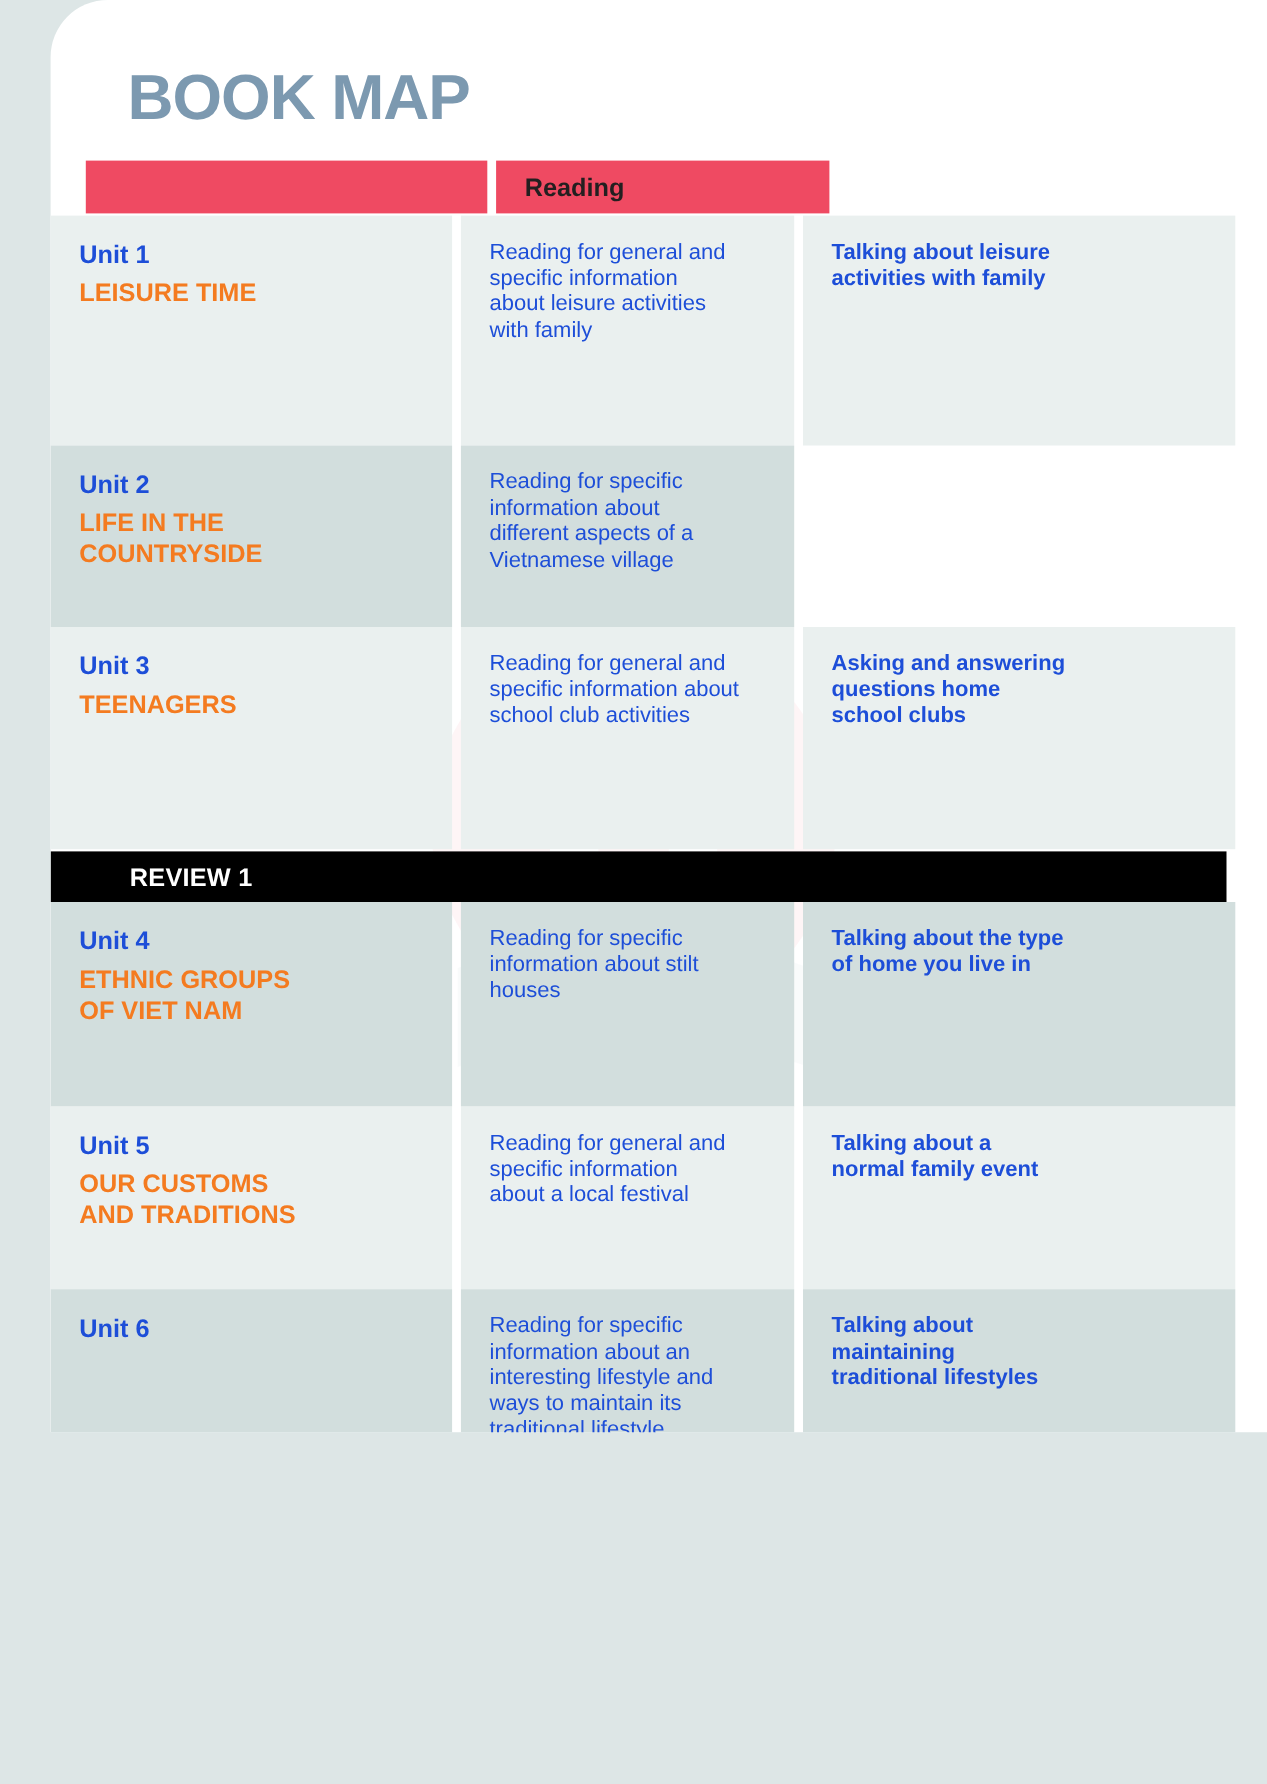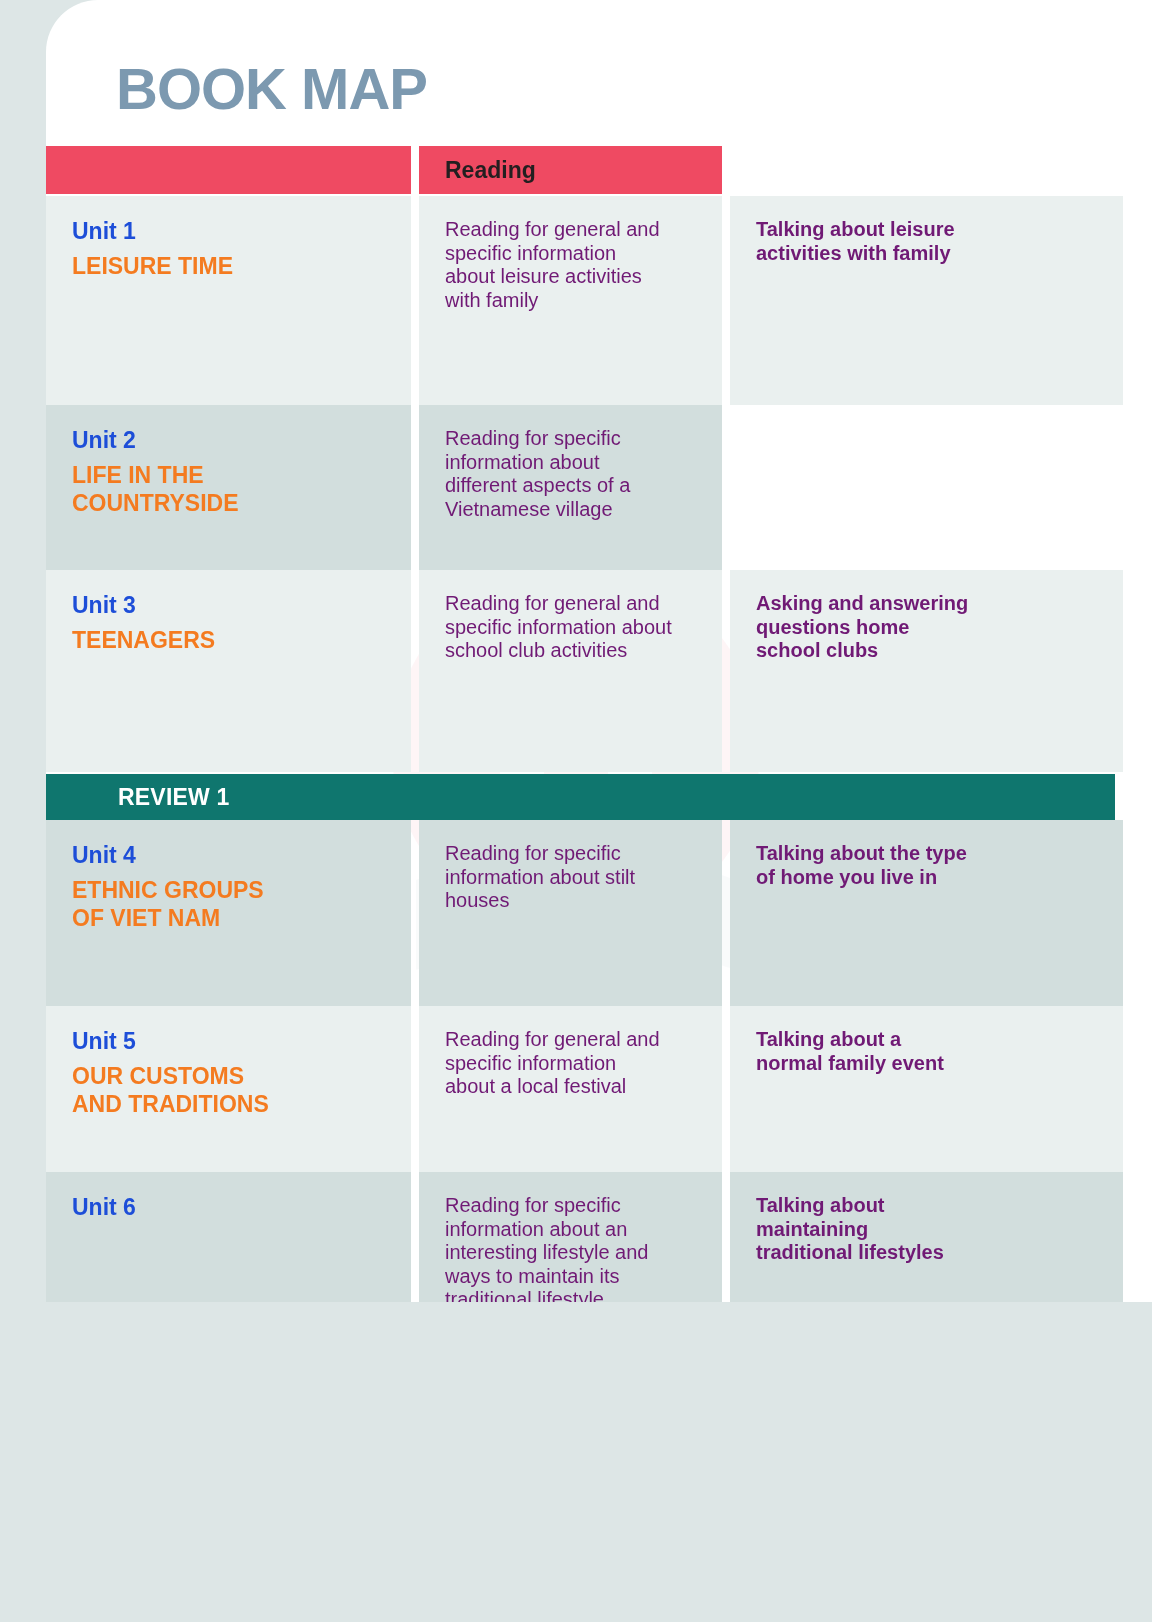--- a/index.html
+++ b/index.html
@@ -63,41 +63,41 @@
     display: flex;
     width: 1069px;
     column-gap: 8px;
   }
 
   .cell-unit   { width: 365px; flex: 0 0 365px; }
   .cell-read   { width: 303px; flex: 0 0 303px; }
   .cell-speak  { width: 393px; flex: 0 0 393px; font-weight: bold; }
 
   
-  .hdr-row { height: 48px; margin-bottom: 2px; }
+  .hdr-row { height: 48px; margin-bottom: 2px; padding-left: 32px; }
   .hdr {
     background: #ef4a62;
     height: 48px;
     display: flex;
     align-items: center;
     padding-left: 26px;
     color: #231f20;
     font-size: 23px;
     font-weight: bold;
   }
 
   
   .unit-cell {
     padding: 22px 26px 18px 26px;
   }
   .txt-cell {
     padding: 22px 22px 32px 26px;
     font-size: 20px;
     line-height: 1.18;
-    color: #701a75;
+    color: #1d4ed8;
     white-space: pre-line;
   }
 
   .unit-no {
     font-size: 23px;
     font-weight: bold;
     color: #1d4ed8;
     margin-bottom: 7px;
   }
   .unit-name {
@@ -118,21 +118,21 @@
   .r2 .unit-cell, .r2 .txt-cell { height: 165px; }
   .r3 .unit-cell, .r3 .txt-cell { height: 202px; }
   .r4 .unit-cell, .r4 .txt-cell { height: 186px; }
   .r5 .unit-cell, .r5 .txt-cell { height: 166px; }
   .r6 .unit-cell, .r6 .txt-cell { height: 176px; }
 
   
   .review-bar {
     width: 1069px;
     height: 46px;
-    background: #0f766e;
+    background: #000000;
     display: flex;
     align-items: center;
     padding-left: 72px;
     color: #ffffff;
     font-size: 23px;
     font-weight: bold;
     letter-spacing: 0.2px;
   }
   .gap-2 { height: 2px; }
 

